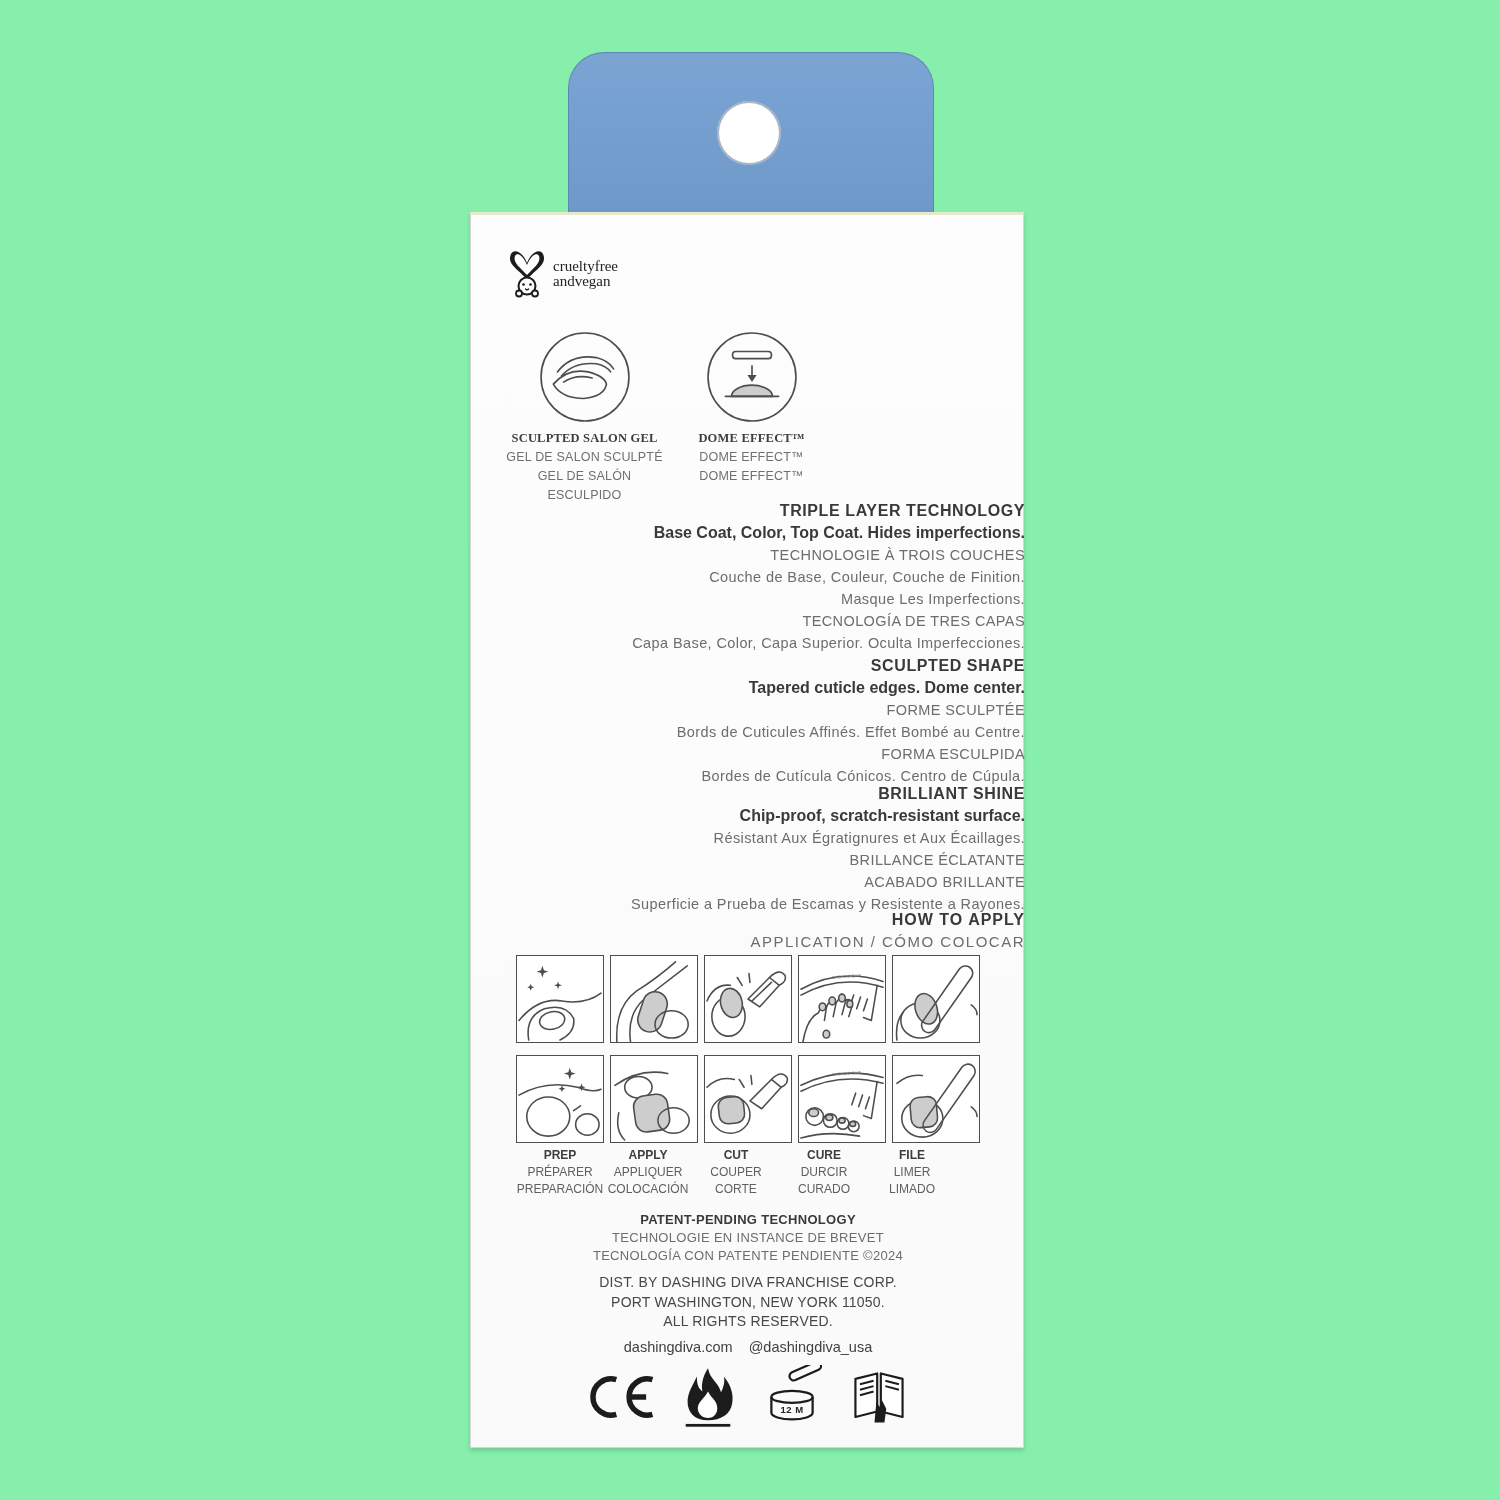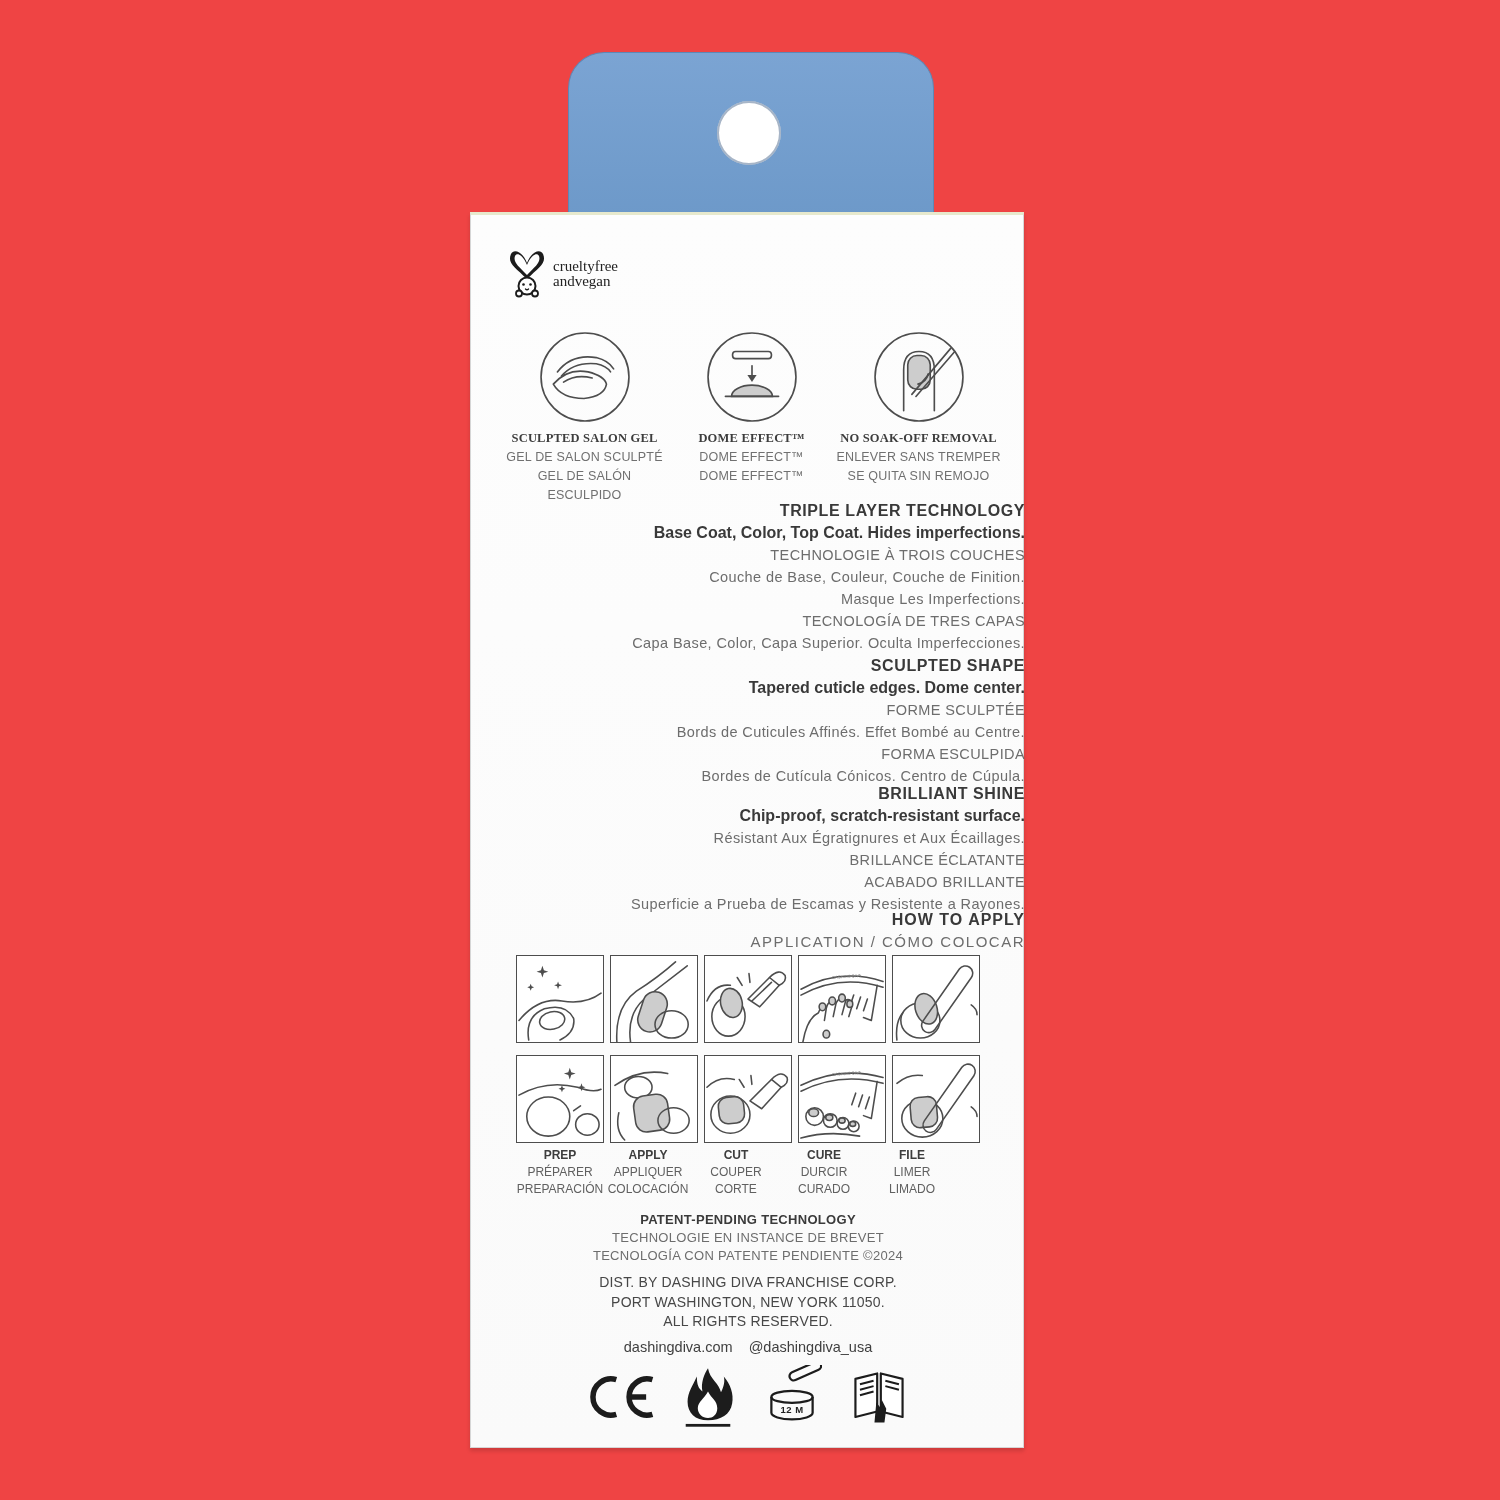--- a/index.html
+++ b/index.html
@@ -1,16 +1,16 @@
 <!DOCTYPE html>
 <html><head>
 <meta charset="utf-8">
 <style>
   html,body{margin:0;padding:0;background:#ffffff;}
-  .canvas{position:relative;width:1500px;height:1500px;background:#ef4444;
+  .canvas{position:relative;width:1500px;height:1500px;background:#86efac;
           font-family:"Liberation Sans",sans-serif;overflow:hidden;}
 
   
   .hang-tab{position:absolute;left:568px;top:52px;width:364px;height:165px;
             background:linear-gradient(180deg,#7ba4d3 0%,#6d99c9 100%);
             border:1px solid #5d88b6;border-bottom:none;border-radius:36px 36px 0 0;}
   .hang-hole{position:absolute;left:148px;top:48px;width:64px;height:64px;border-radius:50%;
              background:#ffffff;box-shadow:inset 0 0 0 2px rgba(60,90,130,.45);}
 
   
@@ -127,35 +127,20 @@
           <path class="fillg" d="M25,64 A20,11 0 0 1 65,64 Z"></path>
           <path class="ln" d="M19,64 H71"></path>
         </svg>
         <div class="fcap">
           <div class="cap-strong">DOME EFFECT™</div>
           <div class="cap-muted">DOME EFFECT™</div>
           <div class="cap-muted">DOME EFFECT™</div>
         </div>
       </div>
 
-      <div class="feature">
-        <svg class="fcircle" viewBox="0 0 90 90">
-          <circle class="ln" cx="45" cy="45" r="43"></circle>
-          <path class="ln" d="M30,78 V38 Q30,20 45,20 Q60,20 60,38 V78"></path>
-          <rect class="fillg" x="34" y="24" width="22" height="33" rx="9"></rect>
-          <path class="ln" d="M44,52 Q52,50 54,42"></path>
-          <path class="ln" d="M38,62 L76,17"></path>
-          <path class="ln" d="M42,64 L80,20"></path>
-        </svg>
-        <div class="fcap">
-          <div class="cap-strong">NO SOAK-OFF REMOVAL</div>
-          <div class="cap-muted">ENLEVER SANS TREMPER</div>
-          <div class="cap-muted">SE QUITA SIN REMOJO</div>
-        </div>
-      </div>
     </div>
 
     <div class="sec" style="top:285px">
       <div class="sec-title">TRIPLE LAYER TECHNOLOGY</div>
       <div class="sec-sub">Base Coat, Color, Top Coat. Hides imperfections.</div>
       <div class="sec-line">TECHNOLOGIE À TROIS COUCHES</div>
       <div class="sec-line">Couche de Base, Couleur, Couche de Finition.</div>
       <div class="sec-line">Masque Les Imperfections.</div>
       <div class="sec-line">TECNOLOGÍA DE TRES CAPAS</div>
       <div class="sec-line">Capa Base, Color, Capa Superior. Oculta Imperfecciones.</div>

